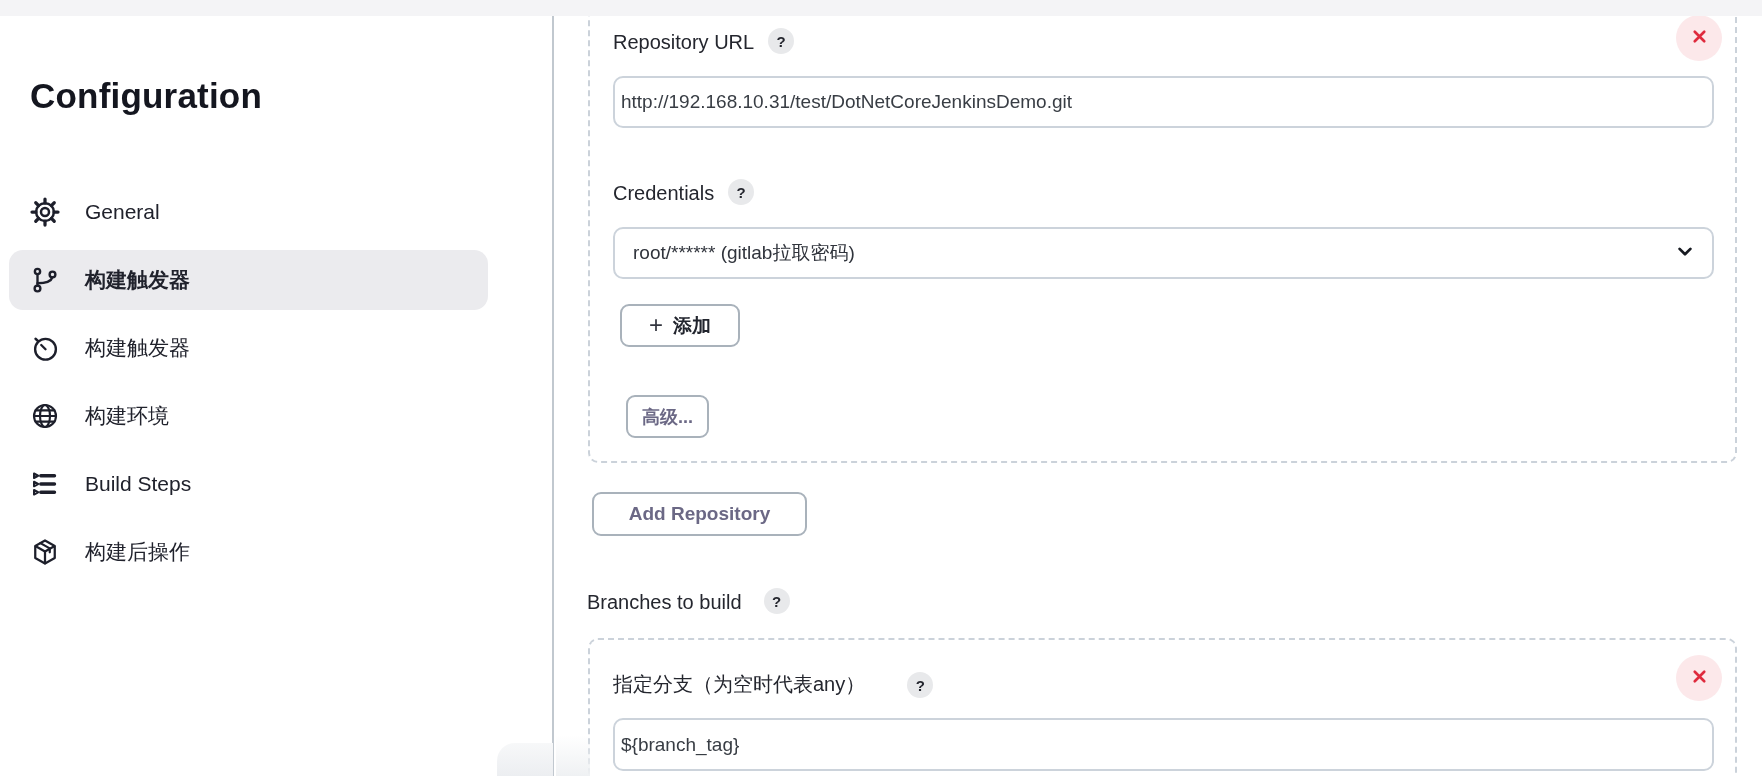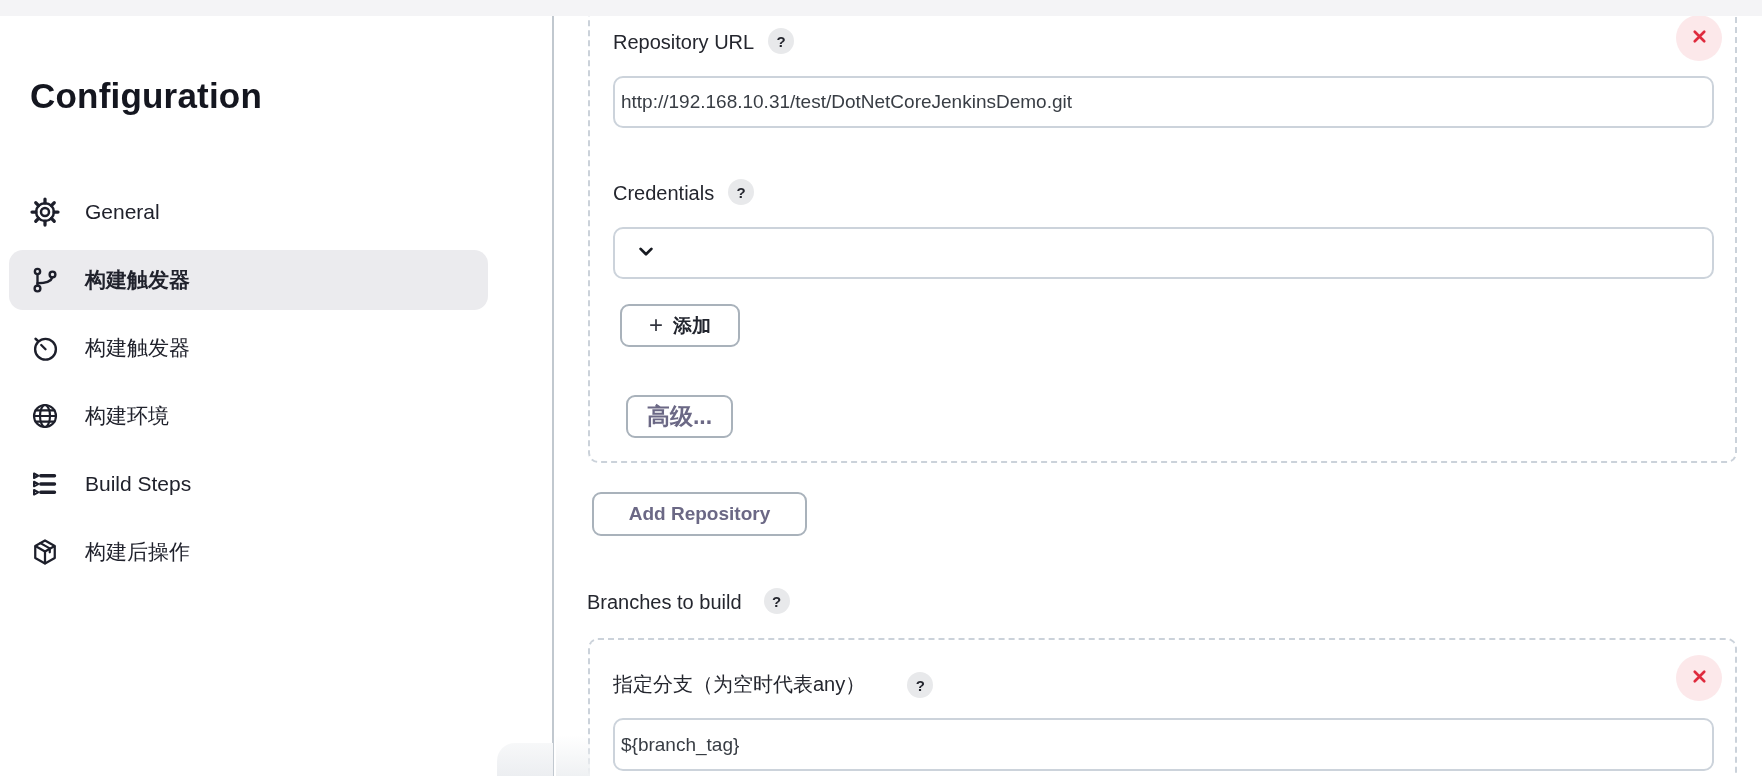--- a/index.html
+++ b/index.html
@@ -39,21 +39,21 @@
     background:#fff;display:flex;align-items:center;justify-content:space-between;padding:0 14px 0 18px;cursor:pointer;}
   .select .sel-text{font-size:19px;color:#30343c;}
   .select svg{width:26px;height:26px;stroke:#171a21;fill:none;stroke-linecap:round;stroke-linejoin:round;}
   
   .btn{position:absolute;background:#fff;border:2px solid #a9b2bb;border-radius:9px;
     display:flex;align-items:center;justify-content:center;cursor:pointer;
     font-family:"Liberation Sans","DejaVu Sans",sans-serif;}
   .btn-add{left:30px;top:322px;width:120px;height:43px;gap:10px;}
   .btn-add .plus{font-size:24px;font-weight:400;color:#33363f;line-height:1;margin-top:-2px;}
   .btn-add .txt{font-size:19px;font-weight:600;color:#22252e;}
-  .btn-advanced{left:36px;top:413px;width:107px;height:43px;font-size:23px;font-weight:700;color:#6b6885;}
+  .btn-advanced{left:36px;top:413px;width:83px;height:43px;font-size:18px;font-weight:700;color:#6b6885;}
   .btn-add-repo{position:absolute;left:592px;top:492px;width:215px;height:44px;font-size:19px;font-weight:700;color:#6b6885;}
   
   .close-btn{position:absolute;width:46px;height:46px;border-radius:50%;background:#fce8ea;
     display:flex;align-items:center;justify-content:center;cursor:pointer;}
   .close-btn svg{width:19px;height:19px;stroke:#df2b3e;stroke-width:2.8;stroke-linecap:round;fill:none;}
   
   .blob-l{position:absolute;left:497px;top:743px;width:56px;height:33px;border-top-left-radius:18px;
     background:linear-gradient(180deg,#f7f8f9,#eceef1);z-index:4;}
   .blob-r{position:absolute;left:556px;top:735px;width:34px;height:41px;
     background:linear-gradient(180deg,rgba(244,245,247,0),#eff1f3);z-index:4;}
@@ -159,20 +159,21 @@
     </div>
 
     <input class="text-input" style="left: 23px; top: 94px;" type="text" value="http://192.168.10.31/test/DotNetCoreJenkinsDemo.git">
 
     <div class="label-row" style="left:23px;top:196px;">
       <span class="field-label">Credentials</span>
       <span class="help-circle">?</span>
     </div>
 
     <div class="select" style="left:23px;top:245px;">
+      <span class="sel-text">root/****** (gitlab拉取密码)</span>
       <span>
         <svg viewBox="0 0 24 24" stroke-width="2.5">
             <path d="M7 10l5 5 5-5"></path>
           </svg>
       </span>
     </div>
 
     <div class="btn btn-add">
       <span class="plus">+</span>
       <span class="txt">添加</span>

